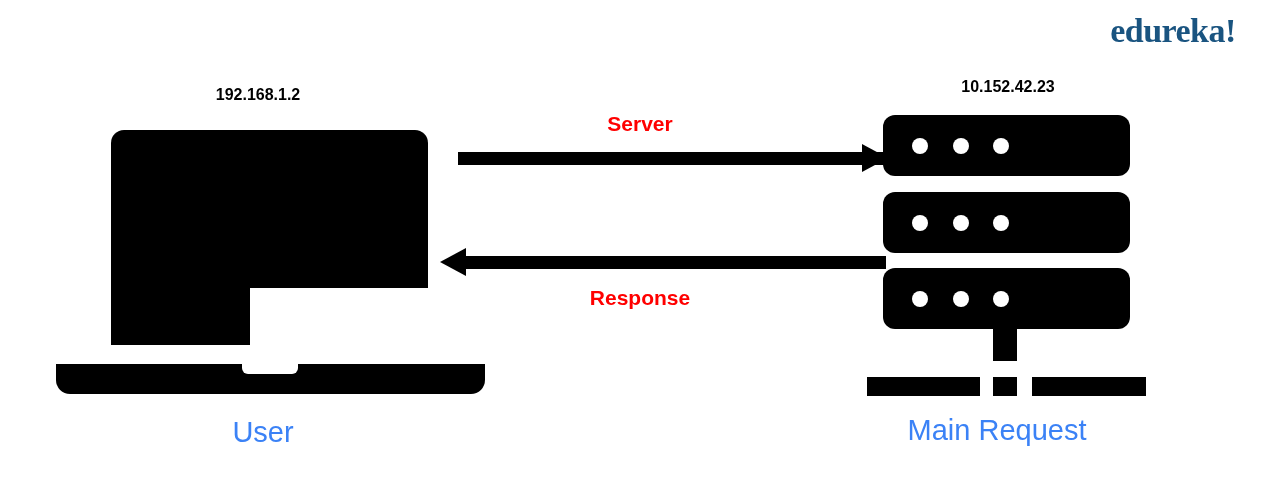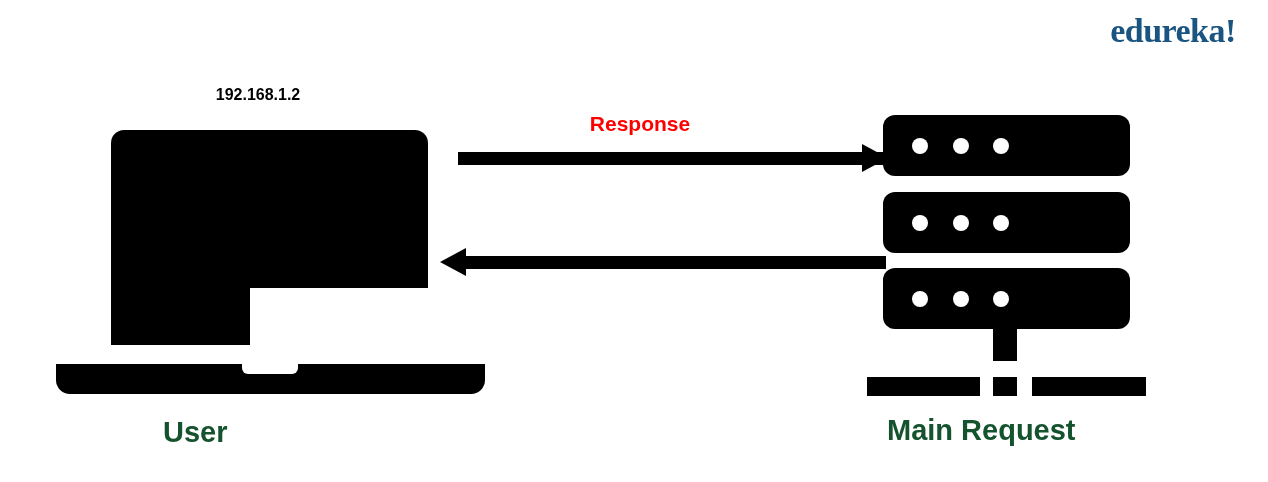--- a/index.html
+++ b/index.html
@@ -52,24 +52,25 @@
     color: #ff0000;
     white-space: nowrap;
     text-align: center;
   }
   #request-label  { left: 525px; top: 112px; width: 230px; }
   #response-label { left: 525px; top: 286px; width: 230px; }
 
   .node-title {
     position: absolute;
     font-family: "Liberation Sans", sans-serif;
-    font-weight: bold;
+    font-weight: normal;
     font-size: 29px;
-    color: #14532d;
-    white-space: nowrap;
+    color: #3b82f6;
+    white-space: nowrap;
+    text-align: center;
   }
   #client-title { left: 163px; top: 416px; width: 200px; }
   #server-title { left: 887px; top: 414px; width: 220px; }
 
   
   #laptop { position: absolute; left: 0; top: 0; width: 520px; height: 420px; }
   #laptop-bezel {
     position: absolute;
     left: 111px; top: 130px;
     width: 317px; height: 215px;
@@ -185,23 +186,25 @@
       <span class="server-led led-1"></span>
       <span class="server-led led-2"></span>
       <span class="server-led led-3"></span>
     </div>
     <div id="server-stem"></div>
     <div id="server-foot-left" class="server-foot"></div>
     <div id="server-foot-center" class="server-foot"></div>
     <div id="server-foot-right" class="server-foot"></div>
   </div>
 
+  <div id="server-address" class="addr-label">10.152.42.23</div>
 
   <div id="server-title" class="node-title">Main Request</div>
 
   <div id="request-shaft" class="arrow-shaft"></div>
   <div id="request-head" class="arrow-head"></div>
-  <div id="request-label" class="flow-label">Response</div>
+  <div id="request-label" class="flow-label">Server</div>
 
   <div id="response-shaft" class="arrow-shaft"></div>
   <div id="response-head" class="arrow-head"></div>
+  <div id="response-label" class="flow-label">Response</div>
 
 </div>
 
 </body></html>

